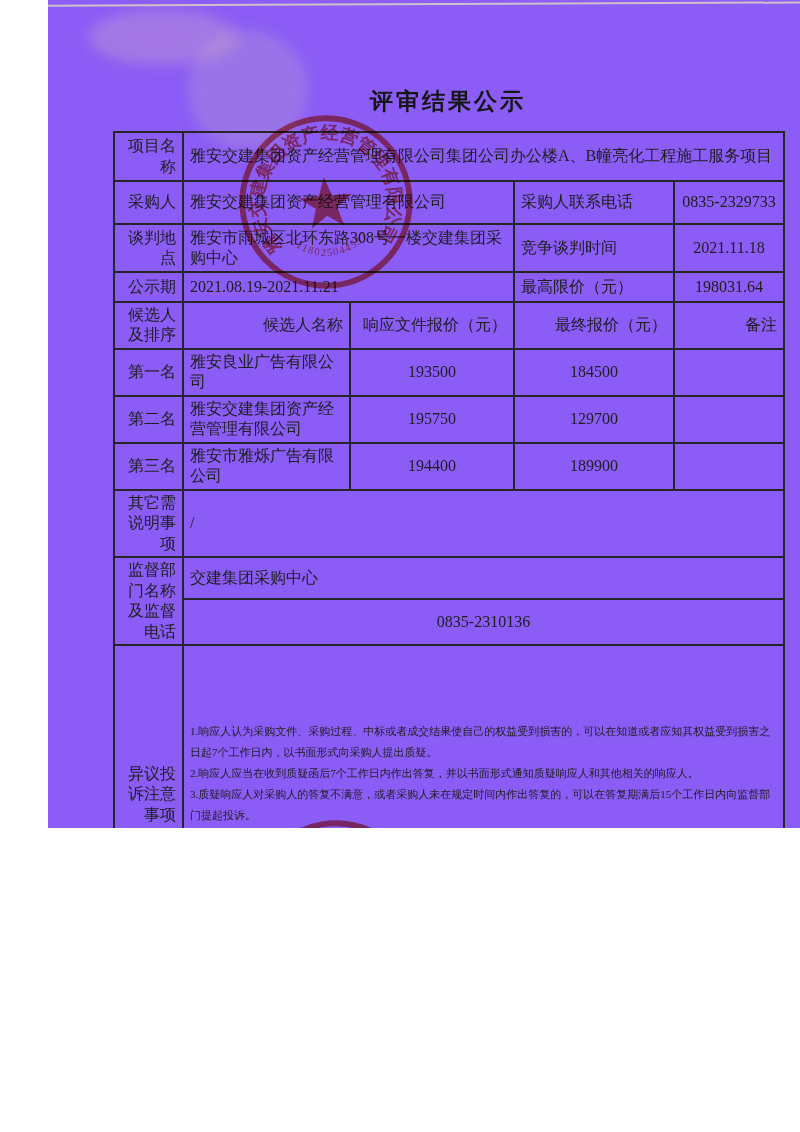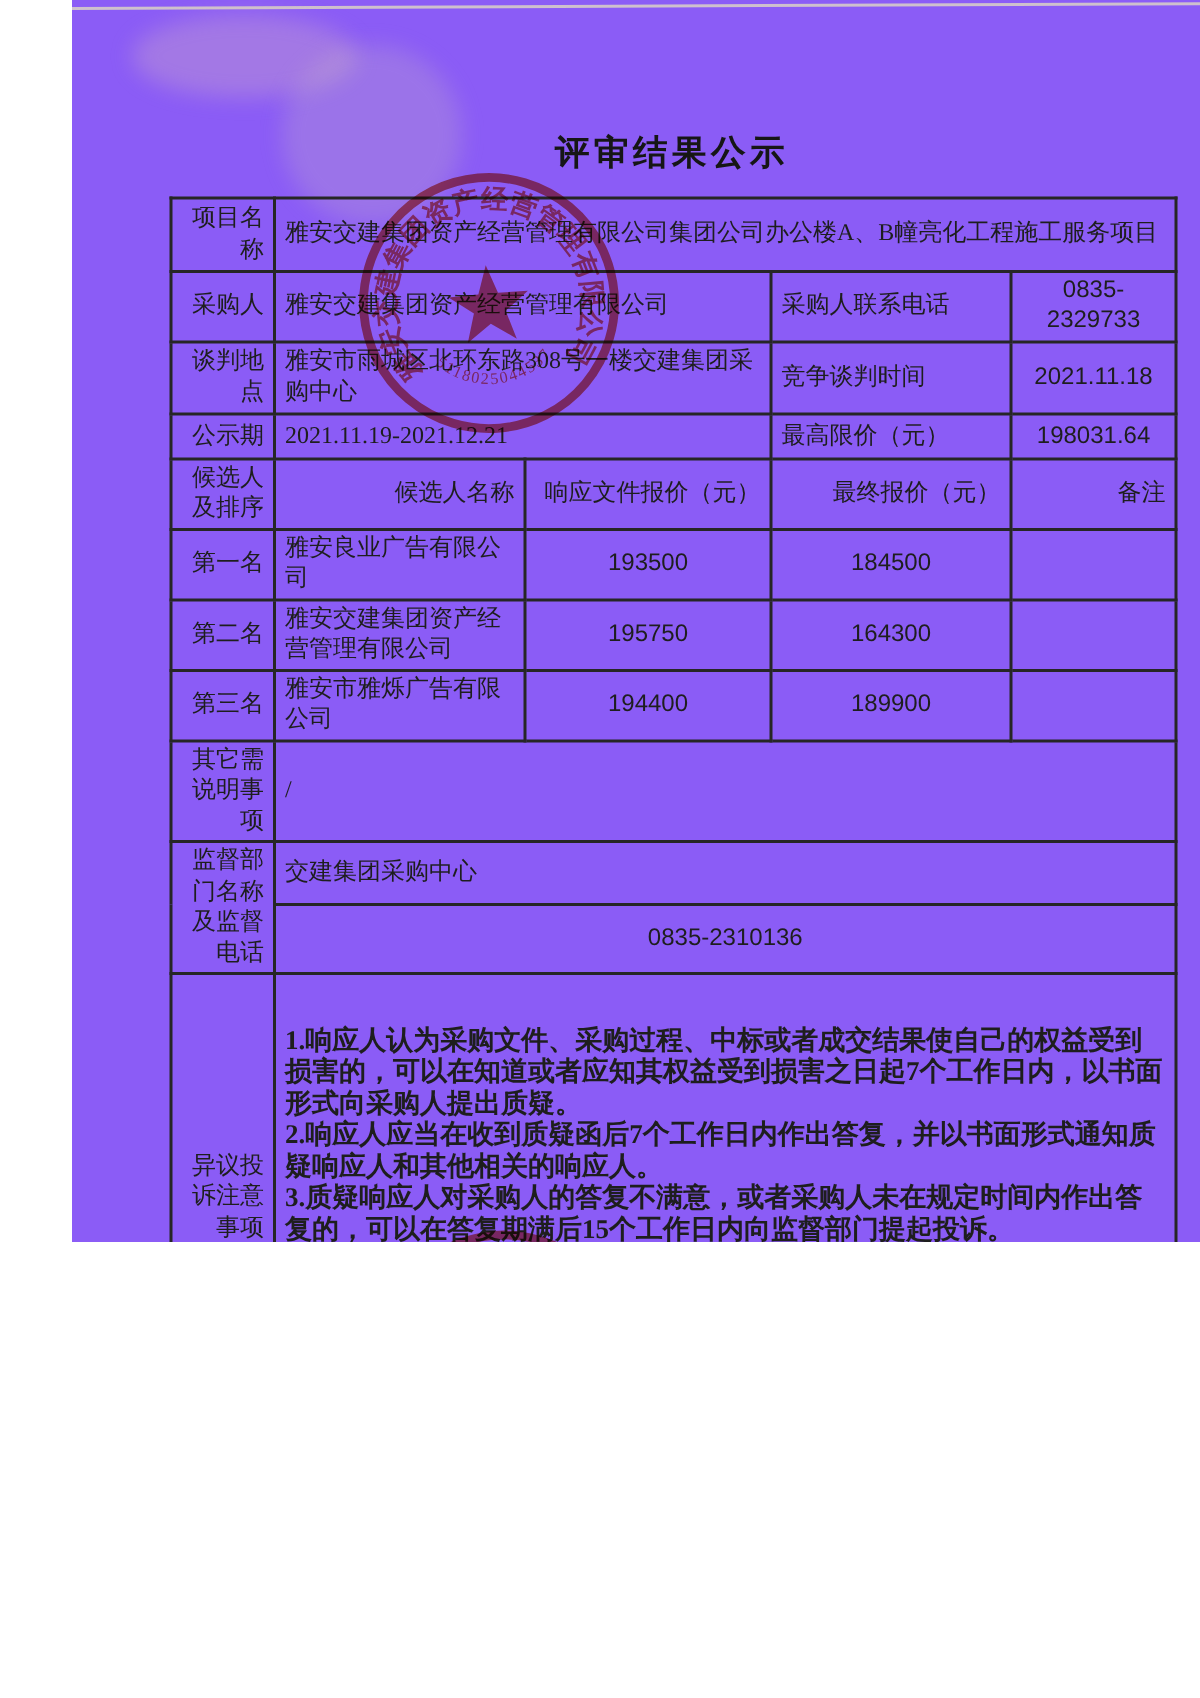--- a/index.html
+++ b/index.html
@@ -20,23 +20,23 @@
     position:absolute;left:65px;top:131px;width:670px;
     border-collapse:collapse;table-layout:fixed;
   }
   table.doc td{
     border:2px solid #262626;vertical-align:middle;
     font-size:16px;line-height:1.28;padding:2px 6px;overflow:hidden;
   }
   td.lbl{font-size:15.5px;padding:2px 2px 2px 4px;line-height:1.25;text-align:right;}
   td.ctr{text-align:left;}
   td.hdr{text-align:right;font-size:15.5px;}
-  td.num{text-align:center;font-size:15.5px;font-family:Liberation Sans, sans-serif;}
+  td.num{text-align:center;font-size:15.5px;font-family:Liberation Serif, serif;}
   td.notes-cell{padding:6px 8px;}
-  .note-line{font-size:18px;line-height:21px;font-weight:bold;}
+  .note-line{font-size:11px;line-height:21px;}
   td.sig-cell{font-size:16px;padding-left:4px;}
   .seal{position:absolute;mix-blend-mode:multiply;opacity:.8;pointer-events:none;}
   .seal-top{left:188px;top:112px;width:180px;height:180px;transform:rotate(-5deg);}
   .seal-bottom{left:198px;top:817px;width:180px;height:180px;transform:rotate(12deg);}
   .signature{position:absolute;left:286px;top:872px;width:132px;height:66px;mix-blend-mode:multiply;}
 </style>
 </head>
 <body>
 
 <div class="page">
@@ -67,21 +67,21 @@
       <td class="ctr num">0835-2329733</td>
     </tr>
     <tr style="height:48px">
       <td class="lbl">谈判地点</td>
       <td colspan="2">雅安市雨城区北环东路308号一楼交建集团采购中心</td>
       <td class="ctr">竞争谈判时间</td>
       <td class="ctr num">2021.11.18</td>
     </tr>
     <tr style="height:30px">
       <td class="lbl">公示期</td>
-      <td colspan="2">2021.11.19-2021.12.21</td>
+      <td colspan="2">2021.08.19-2021.11.21</td>
       <td class="ctr">最高限价（元）</td>
       <td class="ctr num">198031.64</td>
     </tr>
     <tr style="height:40px">
       <td class="lbl">候选人及排序</td>
       <td class="hdr">候选人名称</td>
       <td class="hdr">响应文件报价（元）</td>
       <td class="hdr">最终报价（元）</td>
       <td class="hdr">备注</td>
     </tr>
@@ -89,21 +89,21 @@
       <td class="lbl">第一名</td>
       <td>雅安良业广告有限公司</td>
       <td class="num">193500</td>
       <td class="num">184500</td>
       <td class="num"></td>
     </tr>
     <tr style="height:41px">
       <td class="lbl">第二名</td>
       <td>雅安交建集团资产经营管理有限公司</td>
       <td class="num">195750</td>
-      <td class="num">164300</td>
+      <td class="num">129700</td>
       <td class="num"></td>
     </tr>
     <tr style="height:41px">
       <td class="lbl">第三名</td>
       <td>雅安市雅烁广告有限公司</td>
       <td class="num">194400</td>
       <td class="num">189900</td>
       <td class="num"></td>
     </tr>
     <tr style="height:43px">

